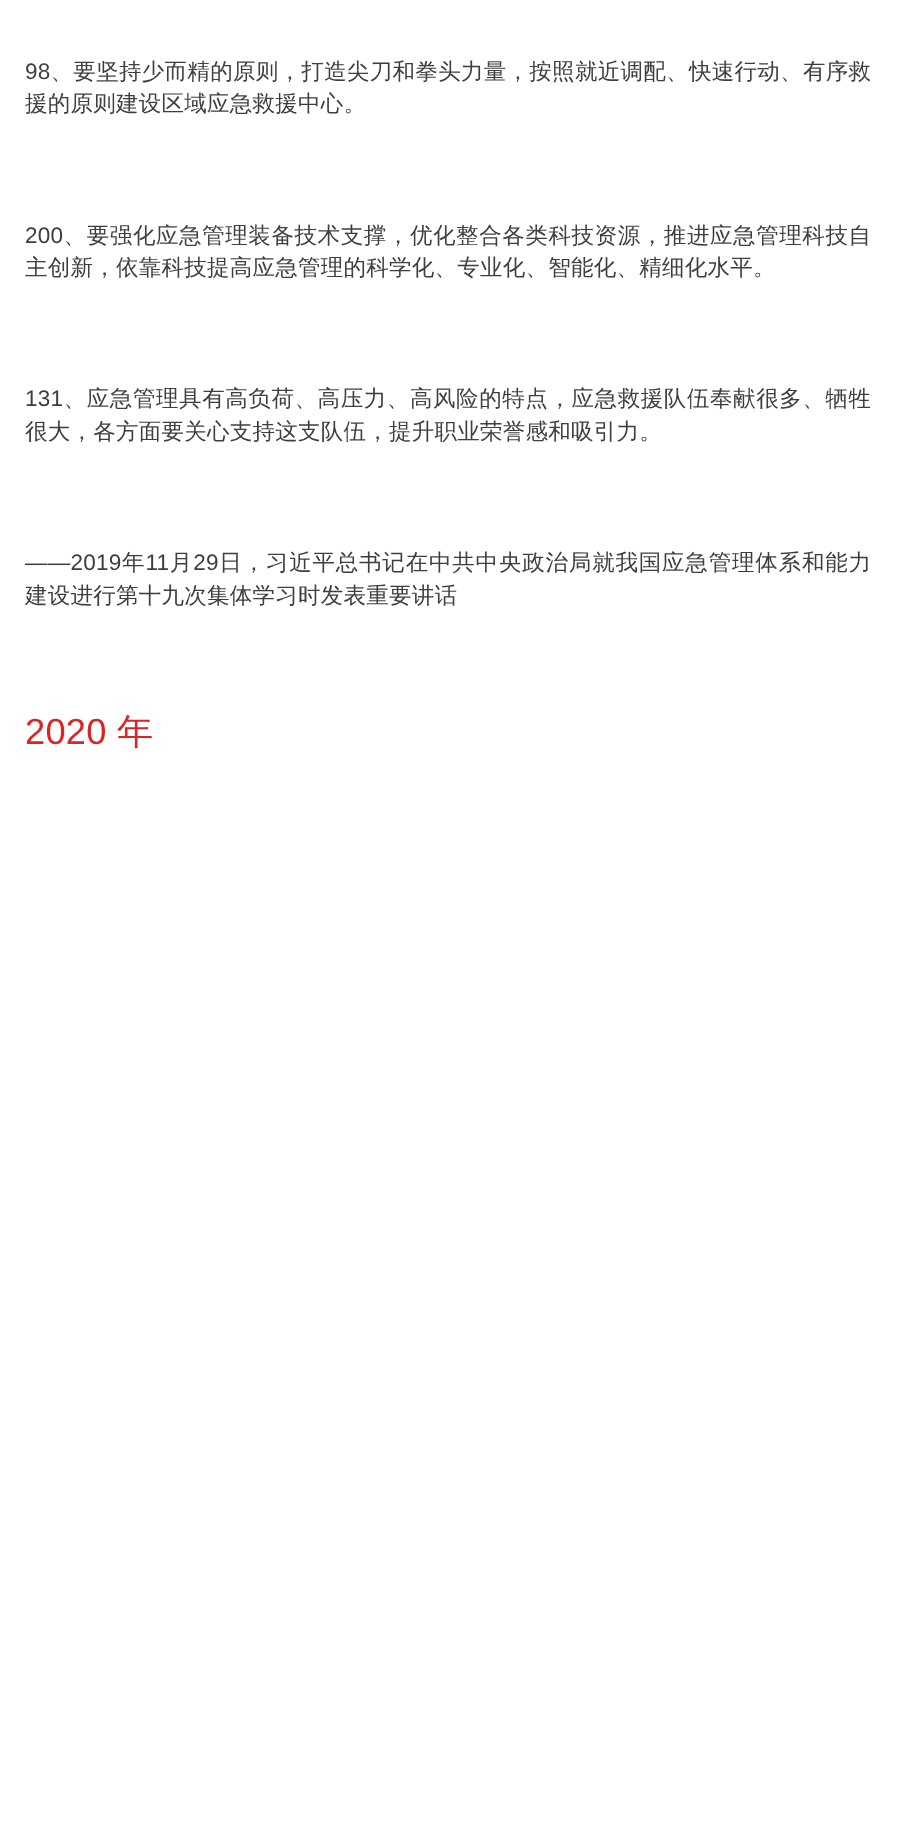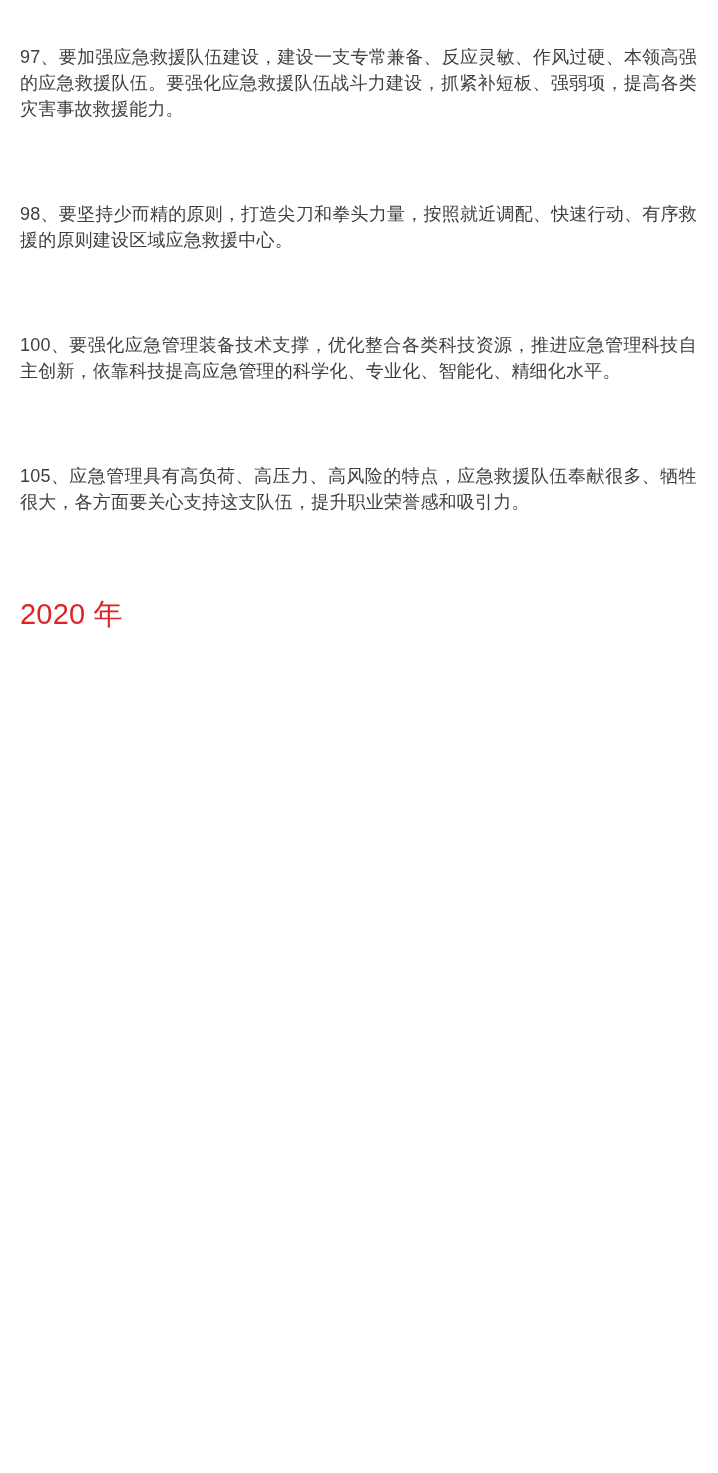--- a/index.html
+++ b/index.html
@@ -33,18 +33,18 @@
       line-height: 40px;
       font-weight: 400;
       margin: 0;
       text-align: left;
     }
   </style>
 </head>
 <body>
 
 <main class="article">
-  <p class="para">97、要加强应急救援队伍建设，建设一支专常兼备、反应灵敏、作风过硬、本领高强的应急救援队伍。要强化应急救援队伍战斗力建设，抓紧补短板、强弱项，提高各类灾害事故救援能力。</p>
   <p class="para">98、要坚持少而精的原则，打造尖刀和拳头力量，按照就近调配、快速行动、有序救援的原则建设区域应急救援中心。</p>
-  <p class="para">100、要强化应急管理装备技术支撑，优化整合各类科技资源，推进应急管理科技自主创新，依靠科技提高应急管理的科学化、专业化、智能化、精细化水平。</p>
-  <p class="para">105、应急管理具有高负荷、高压力、高风险的特点，应急救援队伍奉献很多、牺牲很大，各方面要关心支持这支队伍，提升职业荣誉感和吸引力。</p>
+  <p class="para">200、要强化应急管理装备技术支撑，优化整合各类科技资源，推进应急管理科技自主创新，依靠科技提高应急管理的科学化、专业化、智能化、精细化水平。</p>
+  <p class="para">131、应急管理具有高负荷、高压力、高风险的特点，应急救援队伍奉献很多、牺牲很大，各方面要关心支持这支队伍，提升职业荣誉感和吸引力。</p>
+  <p class="para attribution">——2019年11月29日，习近平总书记在中共中央政治局就我国应急管理体系和能力建设进行第十九次集体学习时发表重要讲话</p>
   <h2 class="year-heading">2020 年</h2>
 </main>
 
 </body></html>

